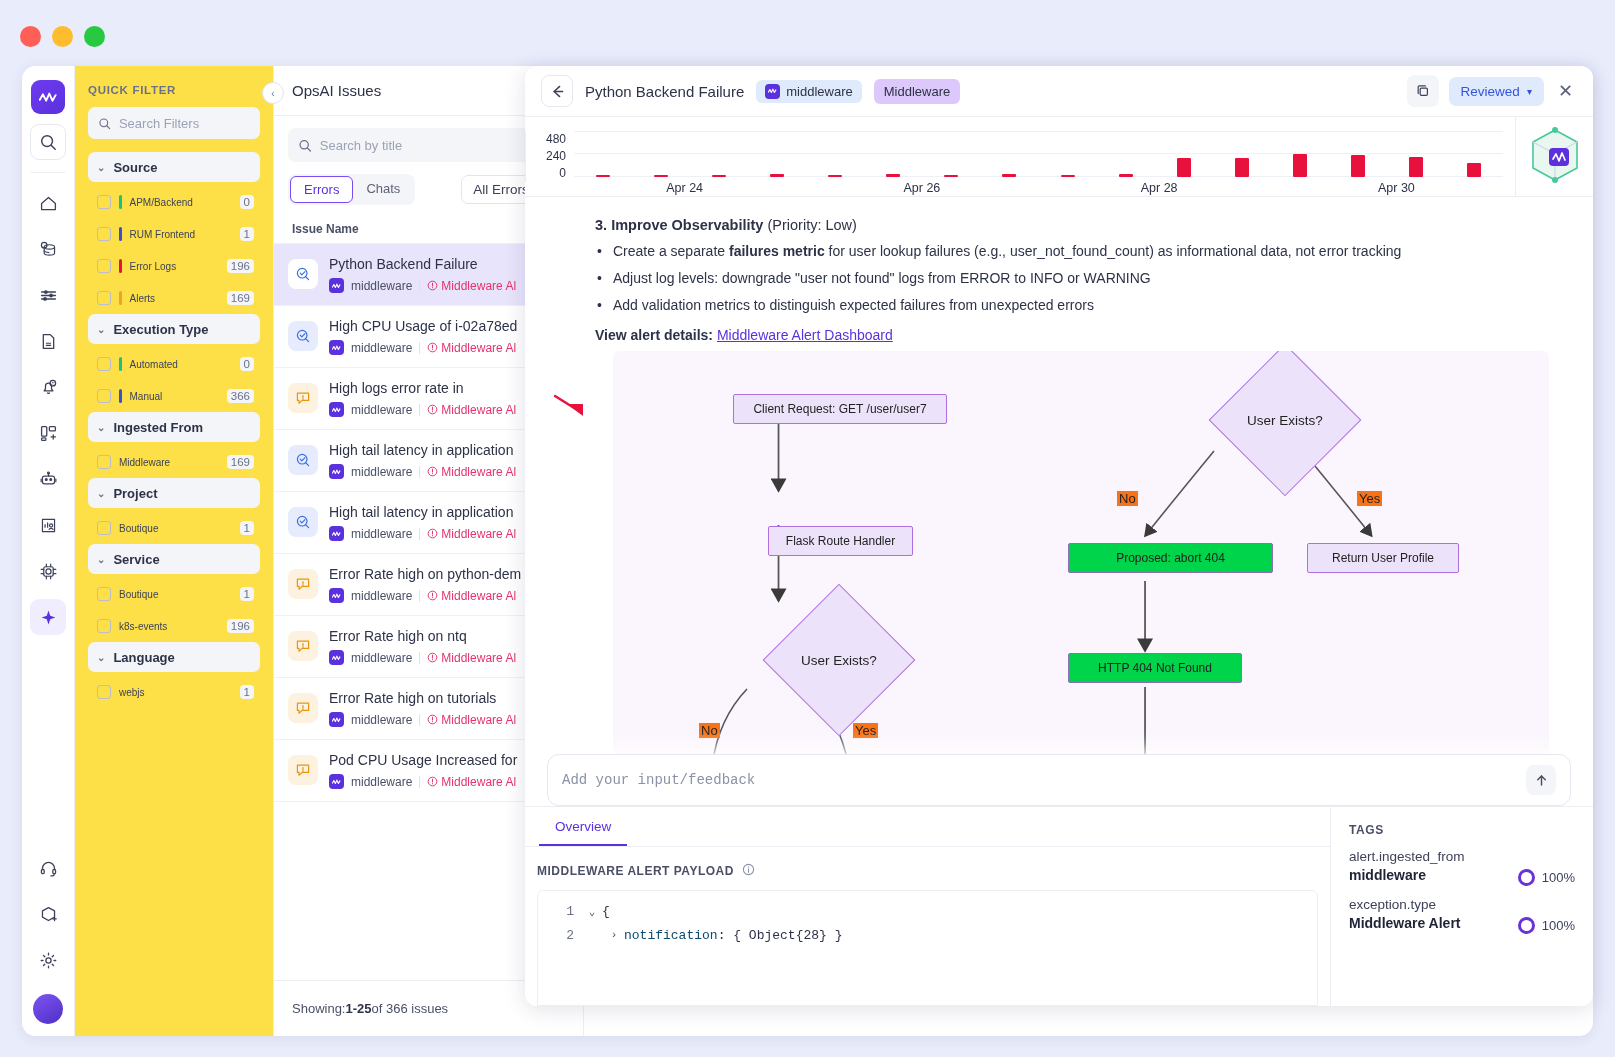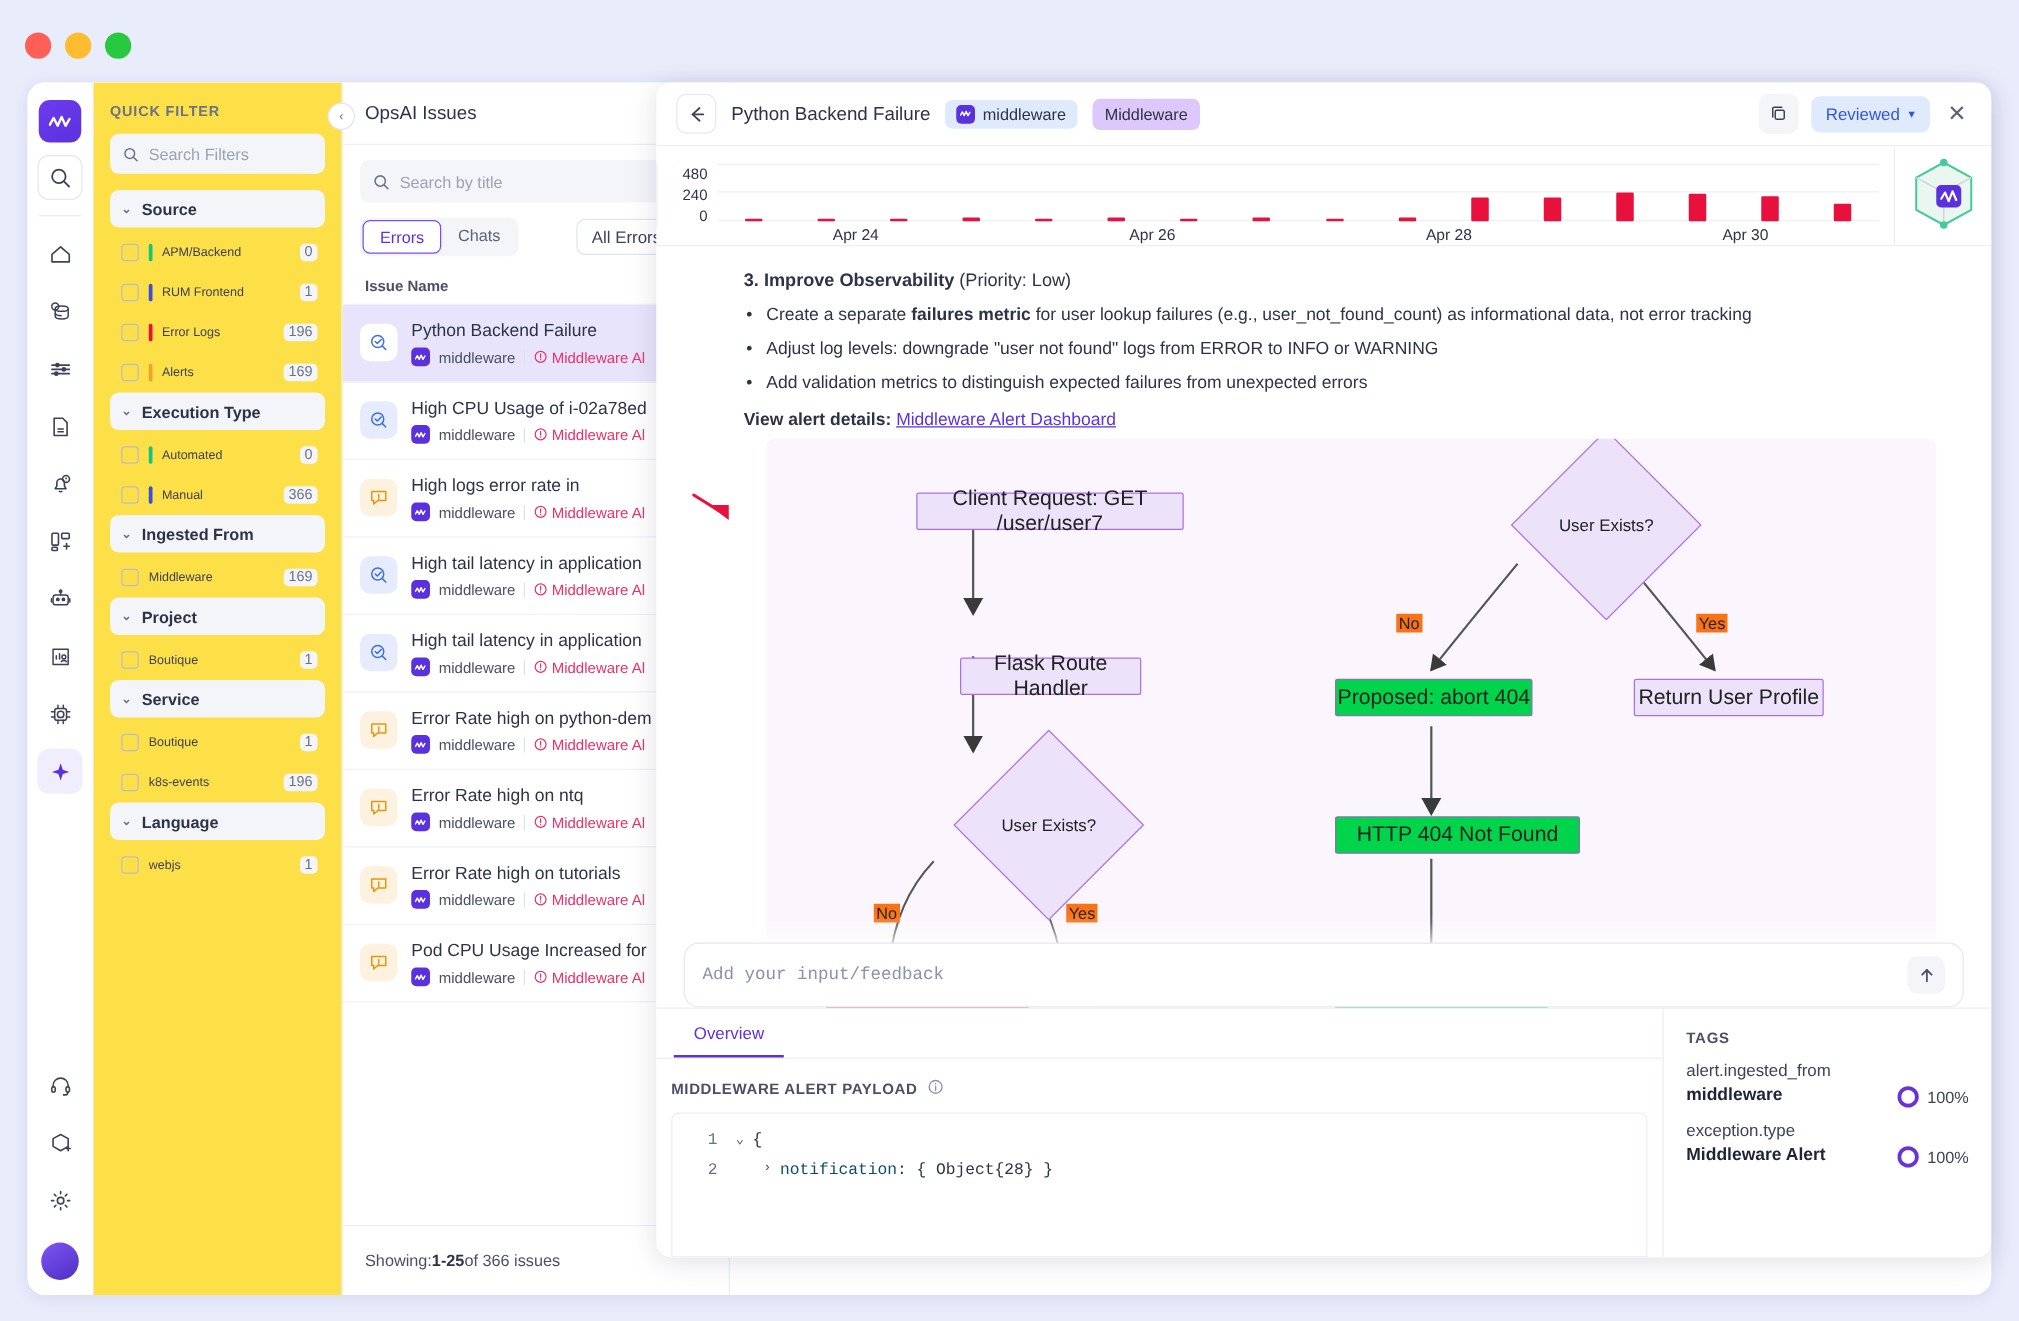--- a/index.html
+++ b/index.html
@@ -203,21 +203,21 @@
   .view-alert { margin: 14px 0 8px 44px; font-size: 14px; color:#2d3247; font-weight:700; }
   .view-alert a { color:#5b31dd; font-weight:400; text-decoration: underline; }
 
   .diagram {
     margin-left: 62px; margin-right: 18px;
     height: 460px; background: #fbf6fd; border-radius: 6px;
     position: relative; overflow: hidden;
   }
   .node {
     position:absolute; display:flex; align-items:center; justify-content:center;
-    font-size: 17px; color:#222; text-align:center;
+    font-size: 12px; color:#222; text-align:center;
   }
   .node.rect { border: 1.4px solid #b06fe0; background:#ece3fb; border-radius:2px; }
   .node.green { border: 1.4px solid #8c6fb5; background:#00d44a; border-radius:2px; }
   .node.pink { border-top: 4px solid #e6176f; background:#f94263; border-radius:2px; }
   .node.purpleb { border-top: 3px solid #9b4ae0; background:#ece3fb; border-radius:2px; }
   .node.tealb { border-top: 4px solid #16a3a3; background:#00d44a; border-radius:2px; }
   .diamond {
     position:absolute; width: 108px; height: 108px;
     background:#ece3fb; border: 1.4px solid #b06fe0;
     transform: rotate(45deg);
@@ -905,23 +905,23 @@
 
         <div class="node rect" style="left:120px;top:43px;width:214px;height:30px">Client Request: GET /user/user7</div>
         <div class="node rect" style="left:155px;top:175px;width:145px;height:30px">Flask Route Handler</div>
 
         <div class="diamond" style="left:172px;top:255px"></div>
         <div class="diamond-lbl" style="left:146px;top:302px">User Exists?</div>
 
         <div class="diamond" style="left:618px;top:15px"></div>
         <div class="diamond-lbl" style="left:592px;top:62px">User Exists?</div>
 
-        <div class="node green" style="left:455px;top:192px;width:158px;height:30px">Proposed: abort 404</div>
+        <div class="node green" style="left:455px;top:192px;width:205px;height:30px">Proposed: abort 404</div>
         <div class="node rect" style="left:694px;top:192px;width:152px;height:30px">Return User Profile</div>
-        <div class="node green" style="left:455px;top:302px;width:196px;height:30px">HTTP 404 Not Found</div>
+        <div class="node green" style="left:455px;top:302px;width:174px;height:30px">HTTP 404 Not Found</div>
 
         <div class="node pink" style="left:48px;top:436px;width:162px;height:30px"></div>
         <div class="node purpleb" style="left:264px;top:436px;width:148px;height:30px"></div>
         <div class="node tealb" style="left:455px;top:436px;width:170px;height:30px"></div>
 
         <div class="elabel" style="left:86px;top:372px">No</div>
         <div class="elabel" style="left:240px;top:372px">Yes</div>
         <div class="elabel" style="left:504px;top:140px">No</div>
         <div class="elabel" style="left:744px;top:140px">Yes</div>
       </div>

